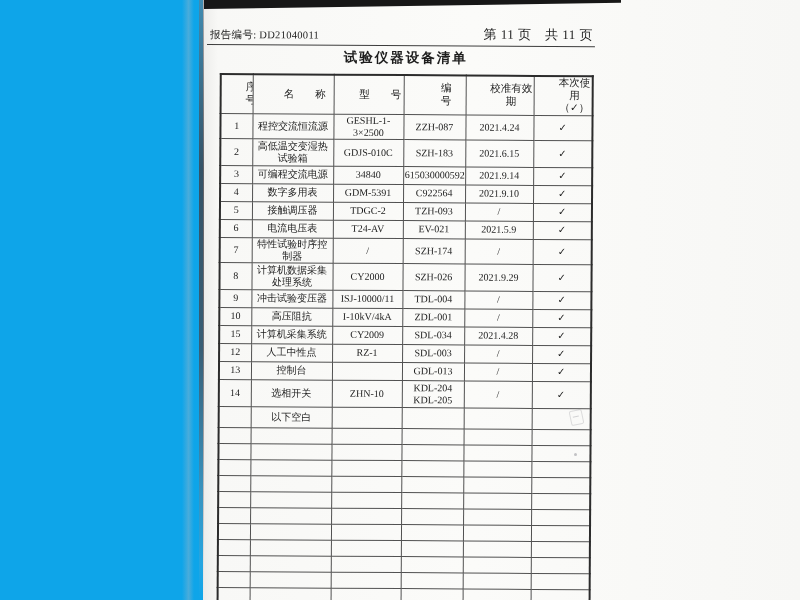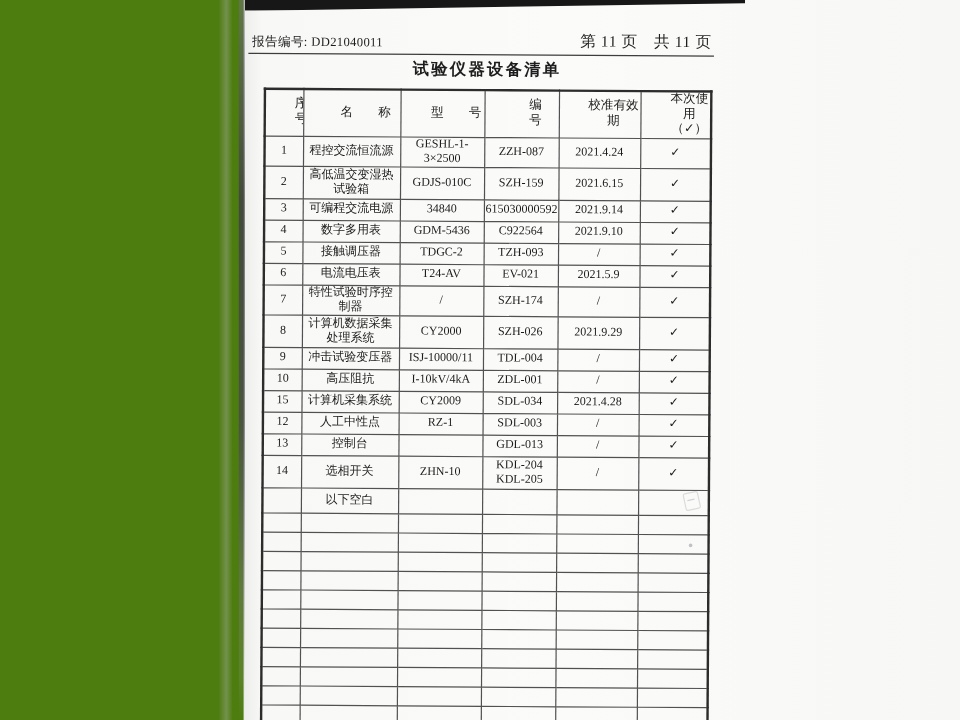--- a/index.html
+++ b/index.html
@@ -1,20 +1,20 @@
 <!DOCTYPE html>
 <html><head>
 <meta charset="utf-8">
 <style>
   html,body{margin:0;padding:0;}
   body{
     width:800px;height:600px;overflow:hidden;background:#ffffff;
     font-family:"Liberation Serif","DejaVu Serif",serif;
   }
-  .scan{position:relative;width:800px;height:600px;background:#4d7c0f;}
+  .scan{position:relative;width:800px;height:600px;background:#0ea5e9;}
 
   
   .paper{
     position:absolute;left:203px;top:0;width:597px;height:600px;
     background:linear-gradient(to right,#ececea 0%,#f8f8f6 2.5%,#fbfbf9 45%,#f7f7f5 100%);
   }
   
   .edge-soft{
     position:absolute;left:182px;top:0;width:12px;height:600px;
     background:linear-gradient(to right,rgba(255,255,255,0),rgba(185,185,192,0.35) 55%,rgba(255,255,255,0));
@@ -127,36 +127,36 @@
           <td>程控交流恒流源</td>
           <td>GESHL-1-3×2500</td>
           <td>ZZH-087</td>
           <td>2021.4.24</td>
           <td class="check">✓</td>
         </tr>
         <tr class="rh26">
           <td>2</td>
           <td>高低温交变湿热试验箱</td>
           <td>GDJS-010C</td>
-          <td>SZH-159</td>
+          <td>SZH-183</td>
           <td>2021.6.15</td>
           <td class="check">✓</td>
         </tr>
         <tr class="rh17">
           <td>3</td>
           <td>可编程交流电源</td>
           <td>34840</td>
           <td>615030000592</td>
           <td>2021.9.14</td>
           <td class="check">✓</td>
         </tr>
         <tr class="rh17">
           <td>4</td>
           <td>数字多用表</td>
-          <td>GDM-5436</td>
+          <td>GDM-5391</td>
           <td>C922564</td>
           <td>2021.9.10</td>
           <td class="check">✓</td>
         </tr>
         <tr class="rh17">
           <td>5</td>
           <td>接触调压器</td>
           <td>TDGC-2</td>
           <td>TZH-093</td>
           <td>/</td>

